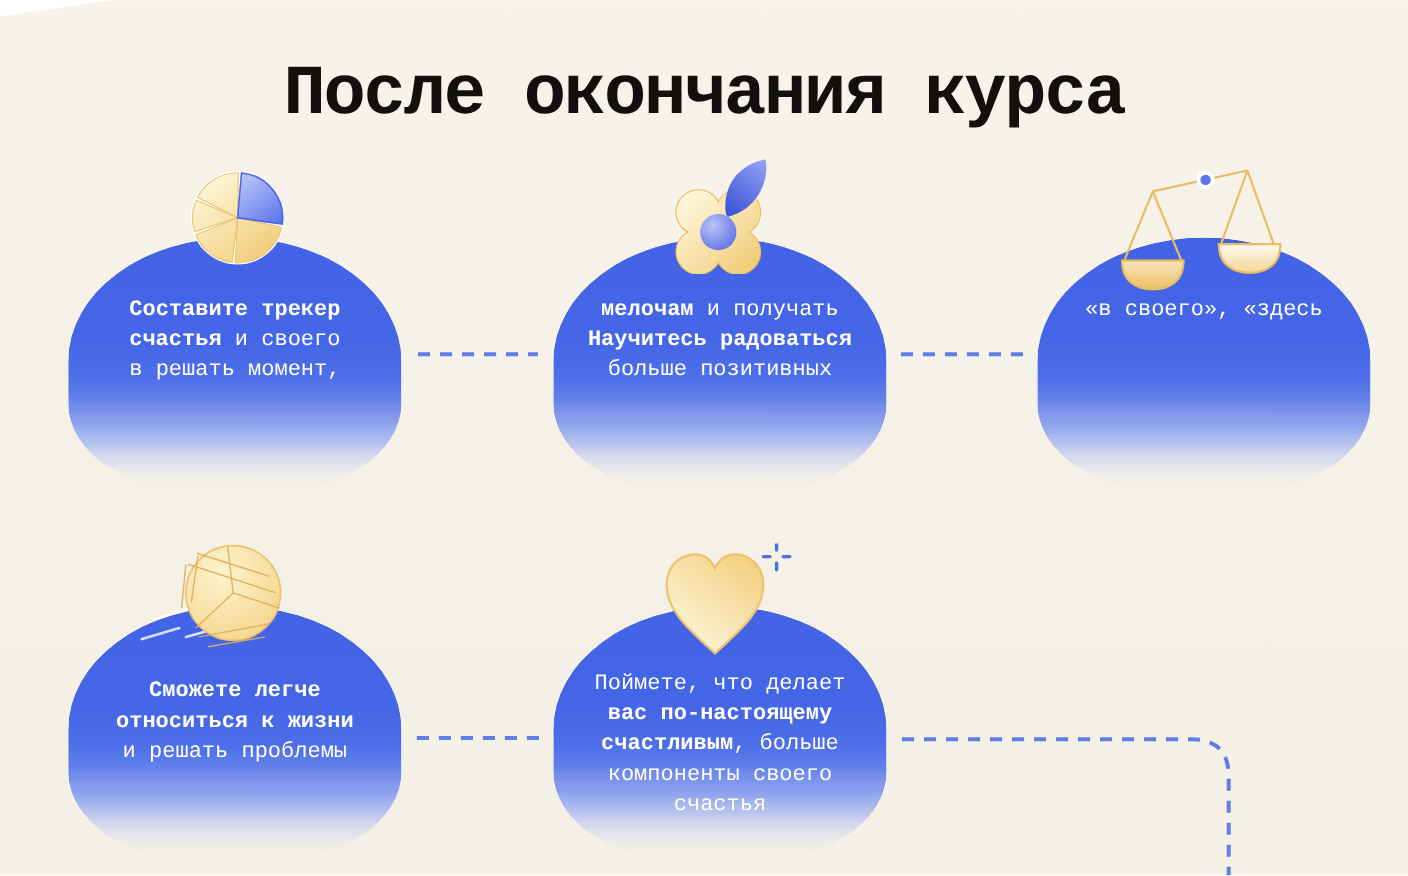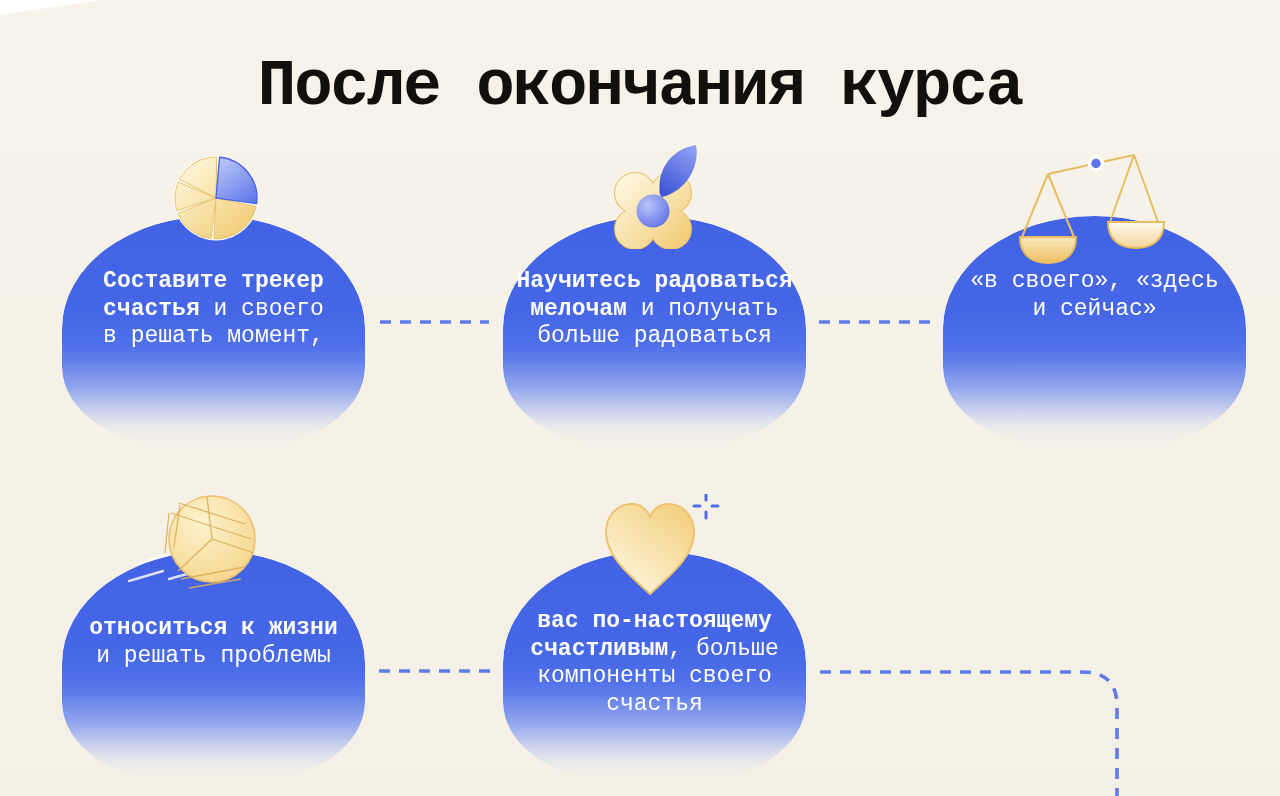--- a/index.html
+++ b/index.html
@@ -17,21 +17,21 @@
   .b2{left:503px;top:216px}
   .b3{left:943px;top:216px}
   .b4{left:62px;top:551px}
   .b5{left:503px;top:551px}
   .dome{position:absolute;inset:0;
     border-radius:151px 151px 125px 125px / 112px 112px 82px 82px;
     background:linear-gradient(180deg,#4263e5 0%,#4466e7 40%,#5374ea 62%,#89a0f2 80%,#ccd6f9 92%,rgba(230,237,252,0) 100%);
     -webkit-mask-image:linear-gradient(180deg,#000 55%,rgba(0,0,0,.78) 74%,rgba(0,0,0,.28) 90%,transparent 99%);
     mask-image:linear-gradient(180deg,#000 55%,rgba(0,0,0,.78) 74%,rgba(0,0,0,.28) 90%,transparent 99%);}
   .card-text{position:absolute;left:-8px;right:-8px;top:52px;text-align:center;
-    color:#ffffff;font-size:23px;line-height:27.5px;font-weight:400;}
+    color:#ffffff;font-size:20px;line-height:27.5px;font-weight:400;}
   .card-text b{font-weight:700;}
   .b4 .card-text{top:64px}
   .b5 .card-text{top:57px}
   .icon{position:absolute;line-height:0;}
   .icon-pie{left:109px;top:-63px;}
   .icon-flower{left:95px;top:-75px;}
   .icon-scales{left:63px;top:-74px;}
   .icon-ball{left:55px;top:-60px;}
   .icon-heart{left:87px;top:-57px;}
   .connectors{position:absolute;inset:0;pointer-events:none;}
@@ -114,23 +114,23 @@
             <circle cx="73" cy="52" r="20"></circle>
           <circle cx="37" cy="88" r="20"></circle>
             <circle cx="73" cy="88" r="20"></circle>
           <rect x="37" y="52" width="36" height="36"></rect>
         </g>
         <path d="M62,54 C58,28 74,8 98,4 C102,26 88,50 64,56 Z" fill="url(#flLeaf)"></path>
         <circle cx="55" cy="70" r="16.5" fill="url(#flCenter)"></circle>
       </svg>
     </div>
     <div class="card-text">
+        <div><b>мелочам</b><span> и получать</span></div>
         <div><b>Научитесь радоваться</b></div>
-        <div><b>мелочам</b><span> и получать</span></div>
-        <div><span>больше радоваться</span></div>
+        <div><span>больше позитивных</span></div>
       </div>
   </div>
 
   <div class="blob b3">
     <div class="dome"></div>
     <div class="icon icon-scales">
       <svg width="170" height="128" viewBox="0 0 170 128">
         <defs>
           <linearGradient id="scBowl" gradientUnits="userSpaceOnUse" x1="0" y1="78" x2="0" y2="122">
             <stop offset="0" stop-color="#fffef8"></stop>
@@ -142,21 +142,20 @@
           <path d="M42,32 L16,95 M42,32 L68,95"></path>
           <path d="M128,13 L104,80 M128,13 L152,80"></path>
           <path d="M14,95 C14,113 26,121 42,121 C58,121 70,113 70,95 Z" fill="url(#scBowl)"></path>
           <path d="M102,80 C102,98 114,106 130,106 C146,106 158,98 158,80 Z" fill="url(#scBowl)"></path>
         </g>
         <circle cx="90" cy="21.5" r="6.5" fill="#5b74ea" stroke="#ffffff" stroke-width="3.5"></circle>
       </svg>
     </div>
     <div class="card-text">
         <div><span>«в своего», «здесь</span></div>
-        <div><span>и сейчас»</span></div>
       </div>
   </div>
 
   <div class="blob b4">
     <div class="dome"></div>
     <div class="icon icon-ball">
       <svg width="170" height="120" viewBox="0 0 170 120">
         <defs>
           <radialGradient id="vbGold" cx="0.38" cy="0.3" r="0.85">
             <stop offset="0" stop-color="#fdf3cf"></stop>
@@ -176,20 +175,21 @@
           <path d="M62,12 L128,33"></path>
           <path d="M54,22 L134,48"></path>
           <path d="M63,14 L57,56"></path>
           <path d="M52,22 L48,62"></path>
           <path d="M64,88 L128,76"></path>
           <path d="M72,97 L124,88"></path>
         </g>
       </svg>
     </div>
     <div class="card-text">
+        <div><b>Сможете легче</b></div>
         <div><b>относиться к жизни</b></div>
         <div><span>и решать проблемы</span></div>
       </div>
   </div>
 
   <div class="blob b5">
     <div class="dome"></div>
     <div class="icon icon-heart">
       <svg width="135" height="115" viewBox="0 0 135 115">
         <defs>
@@ -201,20 +201,21 @@
         <path d="M60,100 C36,78 16,61 16,38 C16,21 28,10 42,10 C50,10 57,15 60,23 C63,15 70,10 78,10 C92,10 104,21 104,38 C104,61 84,78 60,100 Z" fill="url(#htGold)" stroke="#eec26e" stroke-width="2"></path>
         <g stroke="#4e6ee8" stroke-width="3" stroke-linecap="round">
           <path d="M104,12 L110,12"></path>
             <path d="M122,12 L128,12"></path>
           <path d="M116,0 L116,6"></path>
             <path d="M116,18 L116,24"></path>
         </g>
       </svg>
     </div>
     <div class="card-text">
+        <div><span>Поймете, что делает</span></div>
         <div><b>вас по-настоящему</b></div>
         <div><b>счастливым</b><span>, больше</span></div>
         <div><span>компоненты своего</span></div>
         <div><span>счастья</span></div>
       </div>
   </div>
 
 </div>
 
 </body></html>

